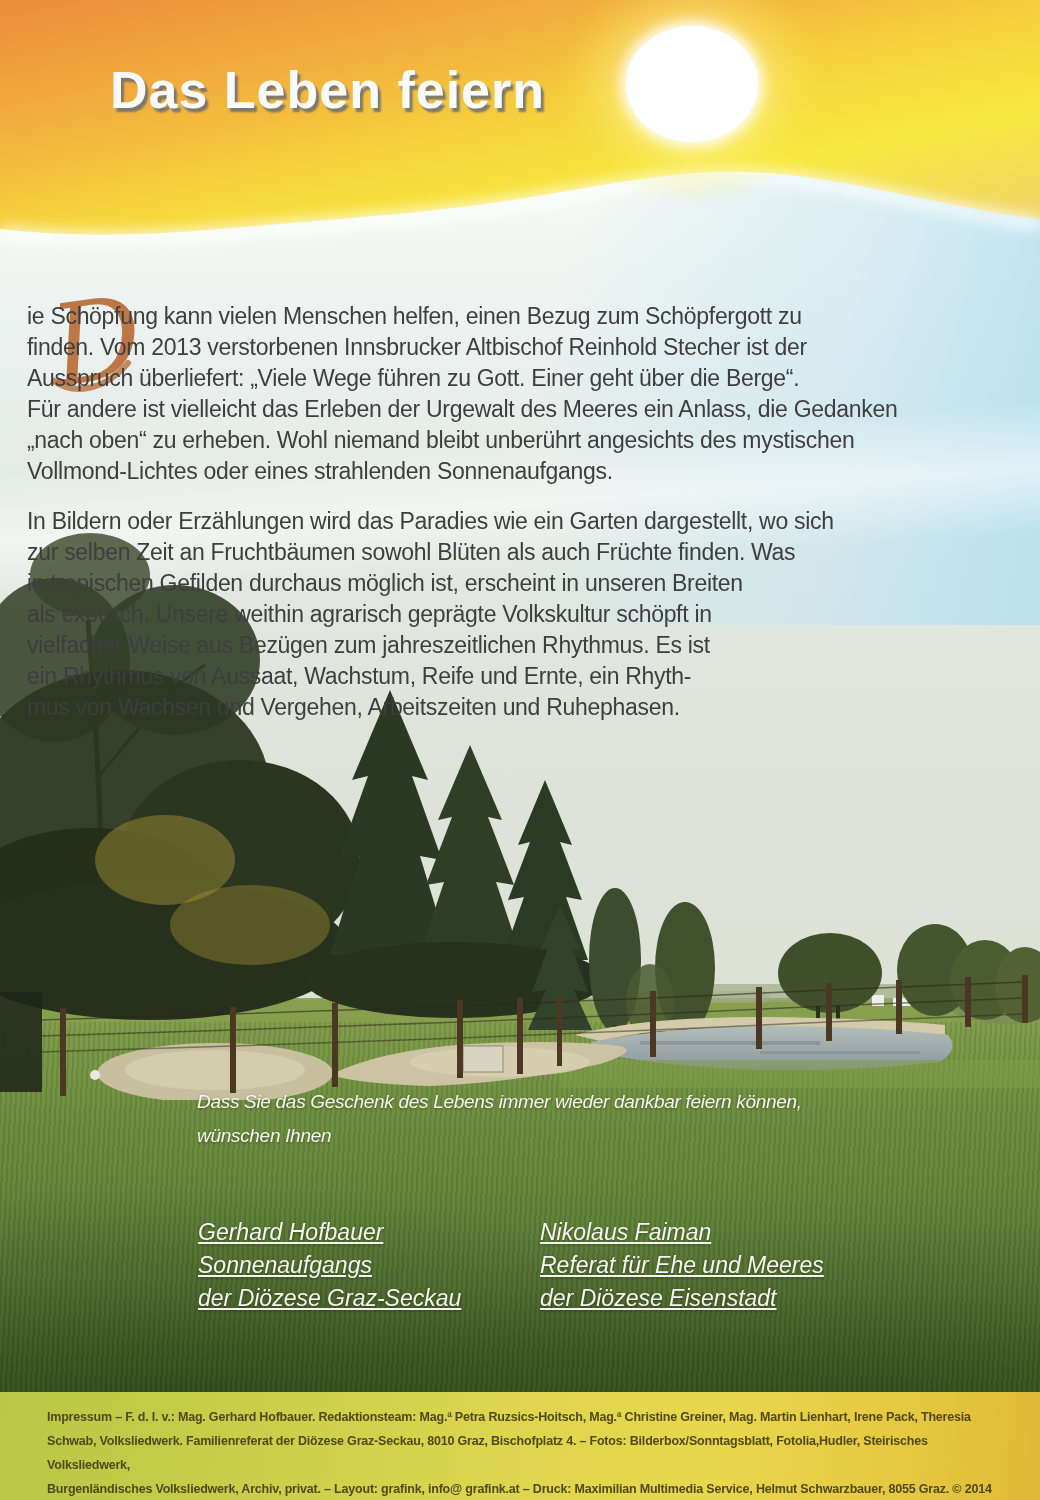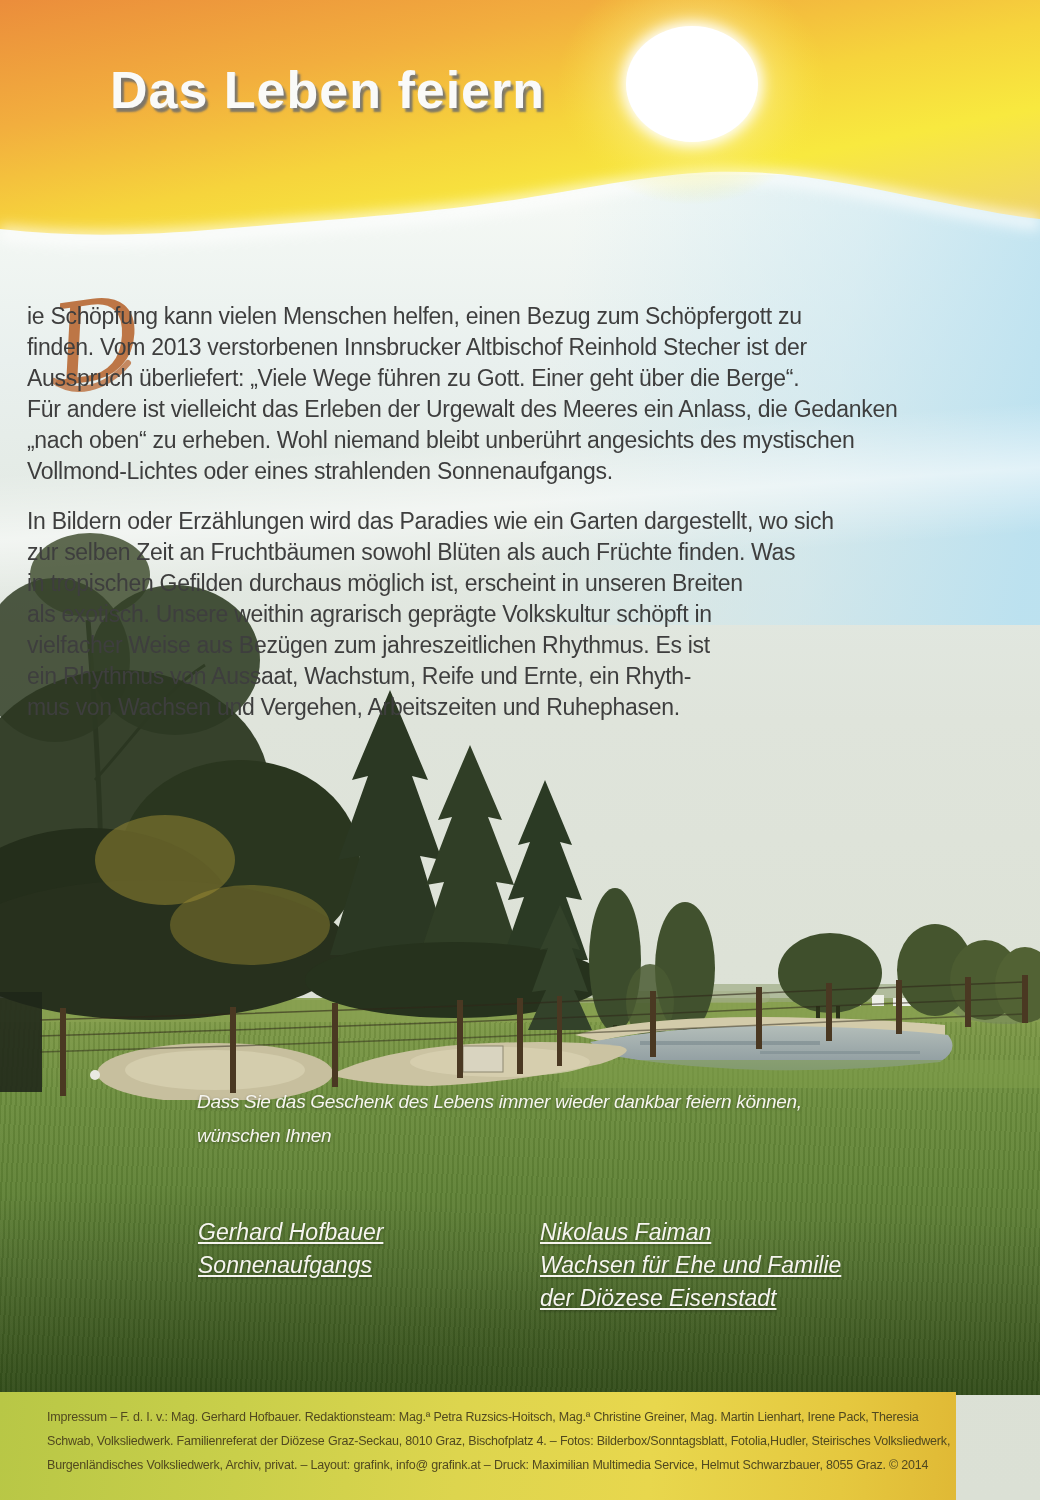--- a/index.html
+++ b/index.html
@@ -51,22 +51,23 @@
     font-style:italic;
   }
   .sig{
     position:absolute;top:1216px;color:#f6f5ef;font-style:italic;
     font-size:23px;line-height:33px;text-shadow:0 1px 3px rgba(0,0,0,.35);
   }
   .sig span{display:block;text-decoration:underline;}
   #sig1{left:198px;}
   #sig2{left:540px;}
   .footer{
-    position:absolute;left:0;top:1392px;width:956px;height:108px;
+    position:absolute;left:0;top:1392px;width:1040px;height:108px;
     background:linear-gradient(94deg,#b8c746 0%,#c9cf4a 25%,#ddd54e 48%,#e8d74d 68%,#e5c83f 88%,#e0b935 100%);
+    font-weight:bold;
   }
   .imprint{
     position:absolute;left:47px;top:13px;width:950px;
     font-size:12.5px;line-height:24px;letter-spacing:-0.2px;color:#51491f;white-space:pre-line;
   }
 </style>
 </head>
 <body>
 
 <div class="page">
@@ -224,24 +225,25 @@
 vielfacher Weise aus Bezügen zum jahreszeitlichen Rhythmus. Es ist
 ein Rhythmus von Aussaat, Wachstum, Reife und Ernte, ein Rhyth-
 mus von Wachsen und Vergehen, Arbeitszeiten und Ruhephasen.</div>
 
   <div class="wish">Dass Sie das Geschenk des Lebens immer wieder dankbar feiern können,
 wünschen Ihnen</div>
 
   <div class="sig" id="sig1">
     <span>Gerhard Hofbauer</span>
     <span>Sonnenaufgangs</span>
+    <span>der Diözese Graz-Seckau</span>
   </div>
   <div class="sig" id="sig2">
     <span>Nikolaus Faiman</span>
-    <span>Wachsen für Ehe und Familie</span>
+    <span>Referat für Ehe und Meeres</span>
     <span>der Diözese Eisenstadt</span>
   </div>
 
   <div class="footer">
     <div class="imprint">Impressum – F. d. I. v.: Mag. Gerhard Hofbauer. Redaktionsteam: Mag.ª Petra Ruzsics-Hoitsch, Mag.ª Christine Greiner, Mag. Martin Lienhart, Irene Pack, Theresia
 Schwab, Volksliedwerk. Familienreferat der Diözese Graz-Seckau, 8010 Graz, Bischofplatz 4. – Fotos: Bilderbox/Sonntagsblatt, Fotolia,Hudler, Steirisches Volksliedwerk,
 Burgenländisches Volksliedwerk, Archiv, privat. – Layout: grafink, info@ grafink.at – Druck: Maximilian Multimedia Service, Helmut Schwarzbauer, 8055 Graz. © 2014</div>
   </div>
 
 </div>

